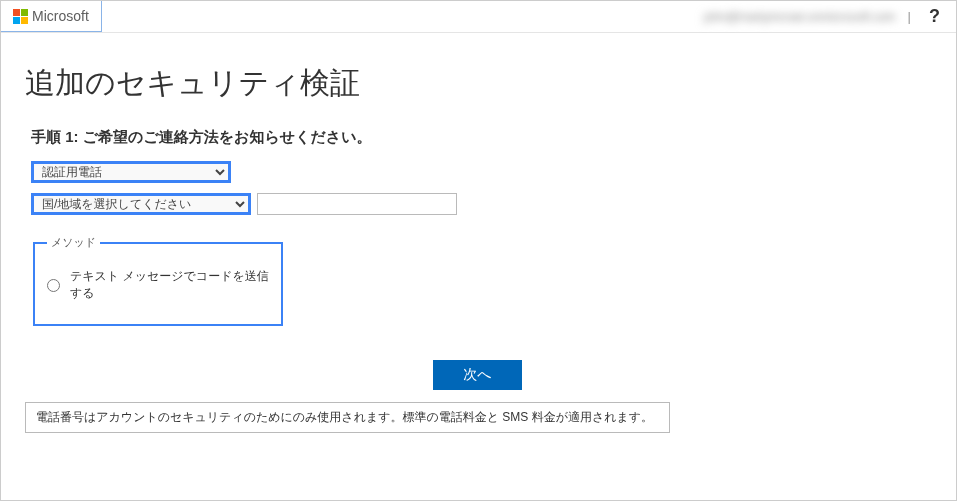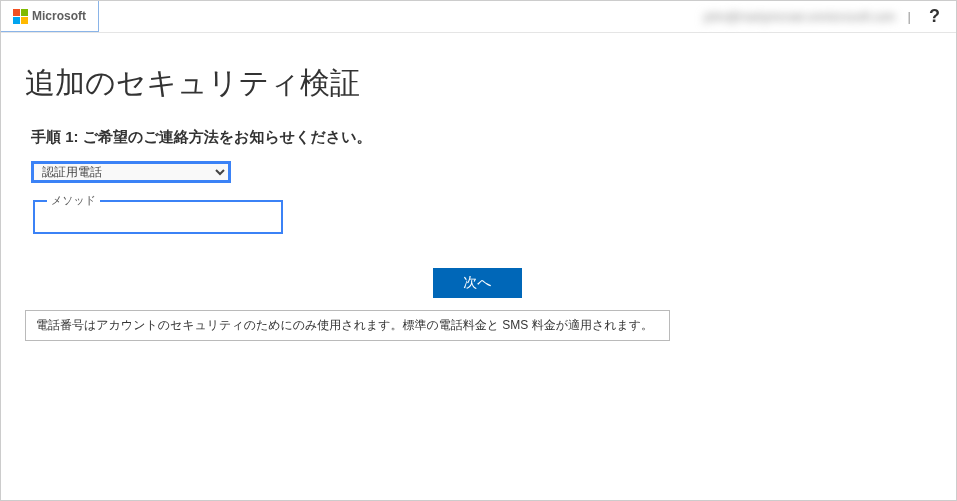--- a/index.html
+++ b/index.html
@@ -44,22 +44,22 @@
       display: grid;
       grid-template-columns: 7px 7px;
       grid-template-rows: 7px 7px;
       gap: 1px;
     }
     .ms-logo-squares span:nth-child(1) { background: #f25022; }
     .ms-logo-squares span:nth-child(2) { background: #7fba00; }
     .ms-logo-squares span:nth-child(3) { background: #00a4ef; }
     .ms-logo-squares span:nth-child(4) { background: #ffb900; }
     .ms-logo-text {
-      font-size: 12px;
-      font-weight: 700;
+      font-size: 14px;
+      font-weight: 400;
       color: #5e5e5e;
     }
     .header-right {
       display: flex;
       align-items: center;
       gap: 12px;
     }
     .user-email-blur {
       filter: blur(4px);
       color: #888;
@@ -210,23 +210,33 @@
 
 
   <h2 class="step-heading">手順 1: ご希望のご連絡方法をお知らせください。</h2>
 
   <div class="select-row">
     <select class="dropdown dropdown-auth">
       <option>認証用電話</option>
     </select>
   </div>
 
+  <div class="select-row-inline">
+    <select class="dropdown dropdown-region">
+      <option>国/地域を選択してください</option>
+    </select>
+    <input type="text" class="phone-input" value="" style="">
+  </div>
 
   <fieldset class="method-box">
     <legend>メソッド</legend>
+    <div class="radio-row">
+      <input type="radio" name="method" style="">
+      <label>テキスト メッセージでコードを送信する</label>
+    </div>
   </fieldset>
 
   <div class="next-button-row">
     <button class="next-button">次へ</button>
   </div>
 
   <div class="notice-box">電話番号はアカウントのセキュリティのためにのみ使用されます。標準の電話料金と SMS 料金が適用されます。</div>
 </div>
 
 </body></html>

